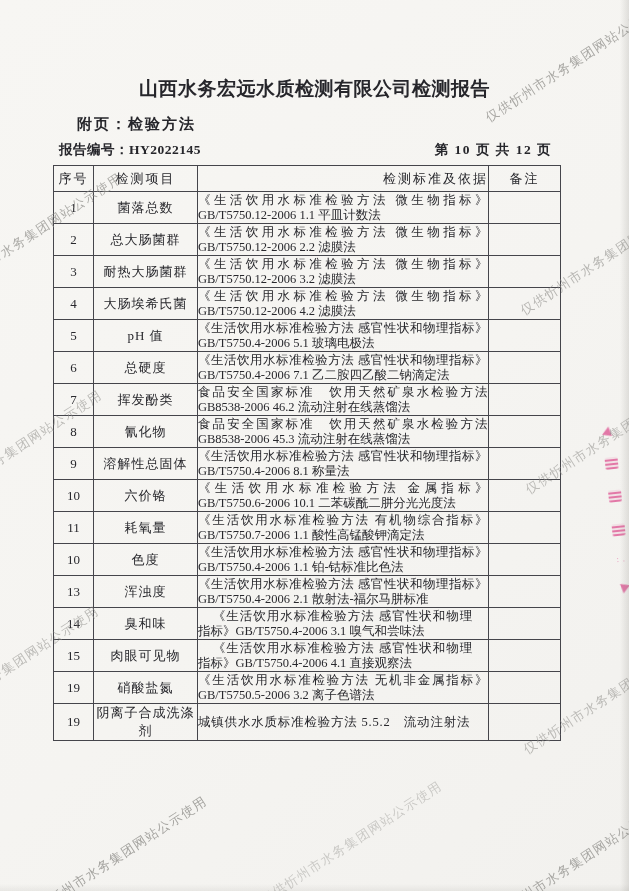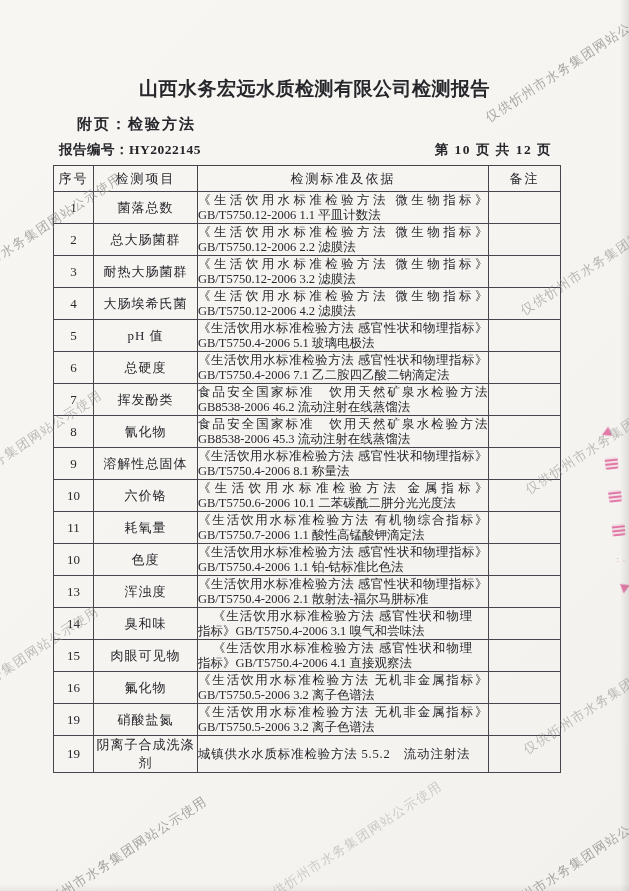--- a/index.html
+++ b/index.html
@@ -41,21 +41,21 @@
   table.report col.c3{width:291px;}
   table.report col.c4{width:72px;}
   table.report th,table.report td{
     border:1px solid #45454b;
     font-weight:400;
     padding:0;
     overflow:hidden;
   }
   table.report{border:1.5px solid #3c3c42;}
   th{height:25px;font-size:13px;letter-spacing:2px;}
-  th.h-method{text-align:center;padding-left:8px;}
+  th.h-method{text-align:right;padding-left:8px;}
   td{height:31px;}
   td.c-no{text-align:center;font-size:13px;}
   td.c-item{text-align:center;font-size:13px;letter-spacing:1px;margin-left:28px;}
   td.c-method{font-size:12.5px;padding:1px 8px 1px 7px;vertical-align:middle;}
   td.c-method .m1,.c-method .m2{line-height:15px;white-space:nowrap;}
   td.c-method .m1.full{white-space:normal;text-align:justify;text-align-last:justify;letter-spacing:0.5px;}
   td.c-method .m1.indent{white-space:normal;text-align:center;letter-spacing:1px;}
   td.c-method .m1.single{letter-spacing:0.8px;}
   td.c-remark{text-align:center;font-size:12px;}
 
@@ -252,29 +252,20 @@
   <tr>
     <td class="c-no">15</td>
     <td class="c-item">肉眼可见物</td>
     <td class="c-method">
       <div class="m1 indent">《生活饮用水标准检验方法 感官性状和物理</div>
       <div class="m2">指标》GB/T5750.4-2006 4.1 直接观察法</div>
     </td>
     <td class="c-remark"></td>
   </tr>
 
-  <tr>
-    <td class="c-no">16</td>
-    <td class="c-item">氟化物</td>
-    <td class="c-method">
-      <div class="m1 full">《生活饮用水标准检验方法 无机非金属指标》</div>
-      <div class="m2">GB/T5750.5-2006  3.2 离子色谱法</div>
-    </td>
-    <td class="c-remark"></td>
-  </tr>
 
 
   <tr>
     <td class="c-no">19</td>
     <td class="c-item">硝酸盐氮</td>
     <td class="c-method">
       <div class="m1 full">《生活饮用水标准检验方法 无机非金属指标》</div>
       <div class="m2">GB/T5750.5-2006  3.2 离子色谱法</div>
     </td>
     <td class="c-remark"></td>

